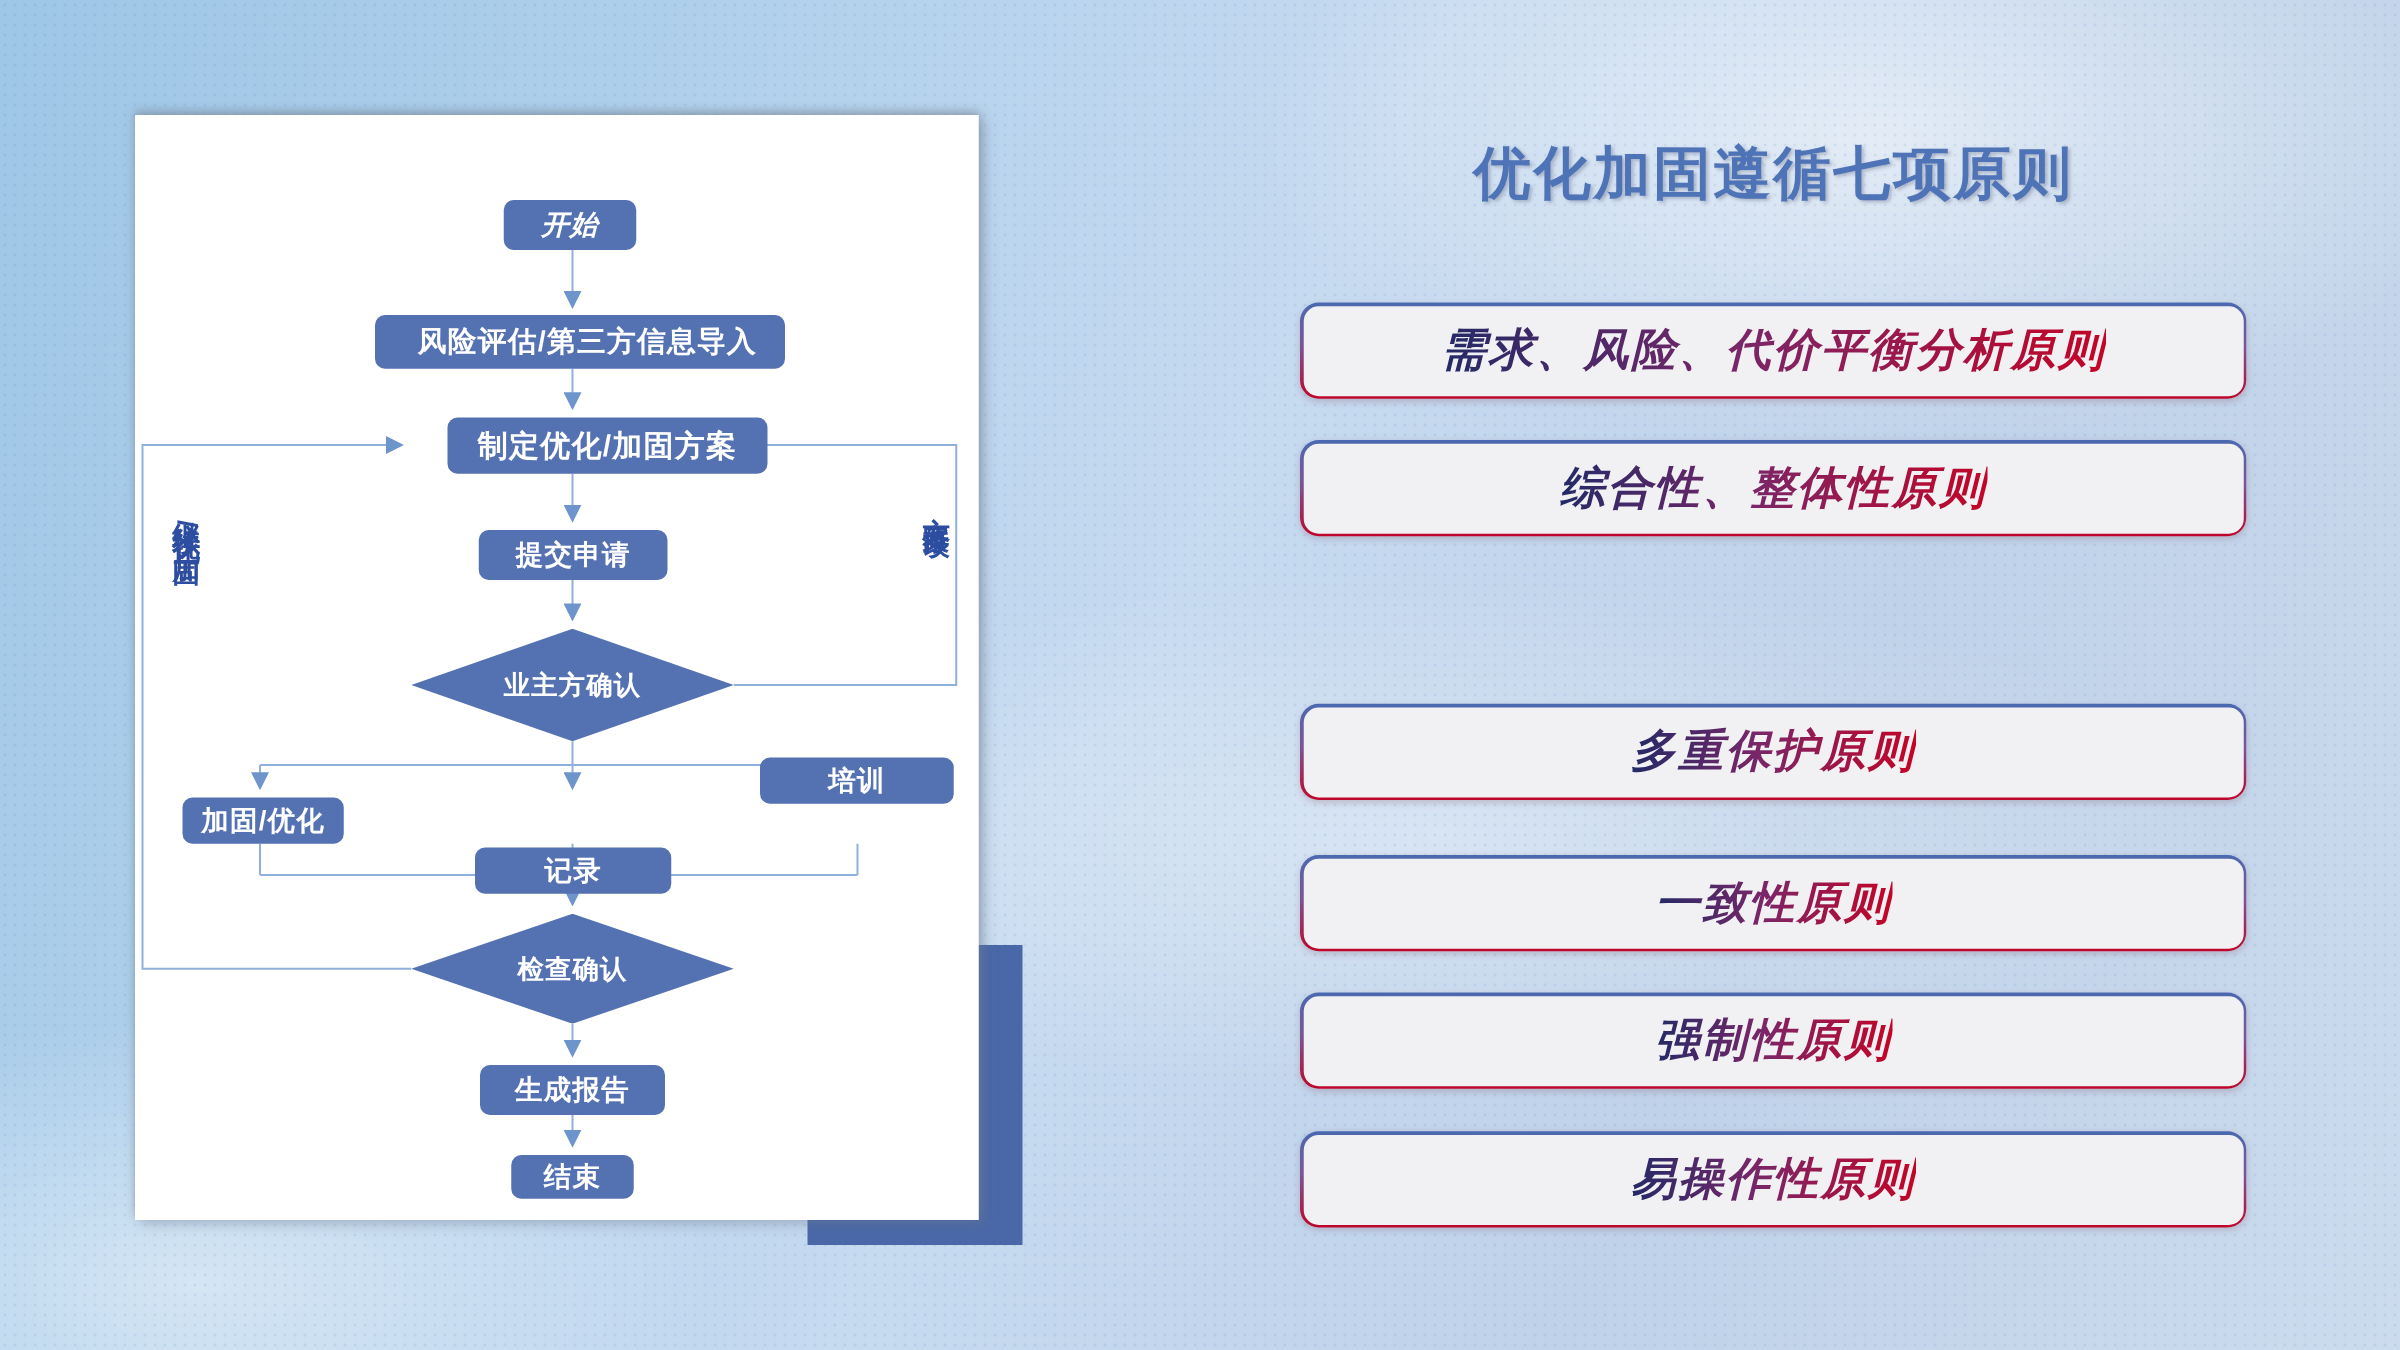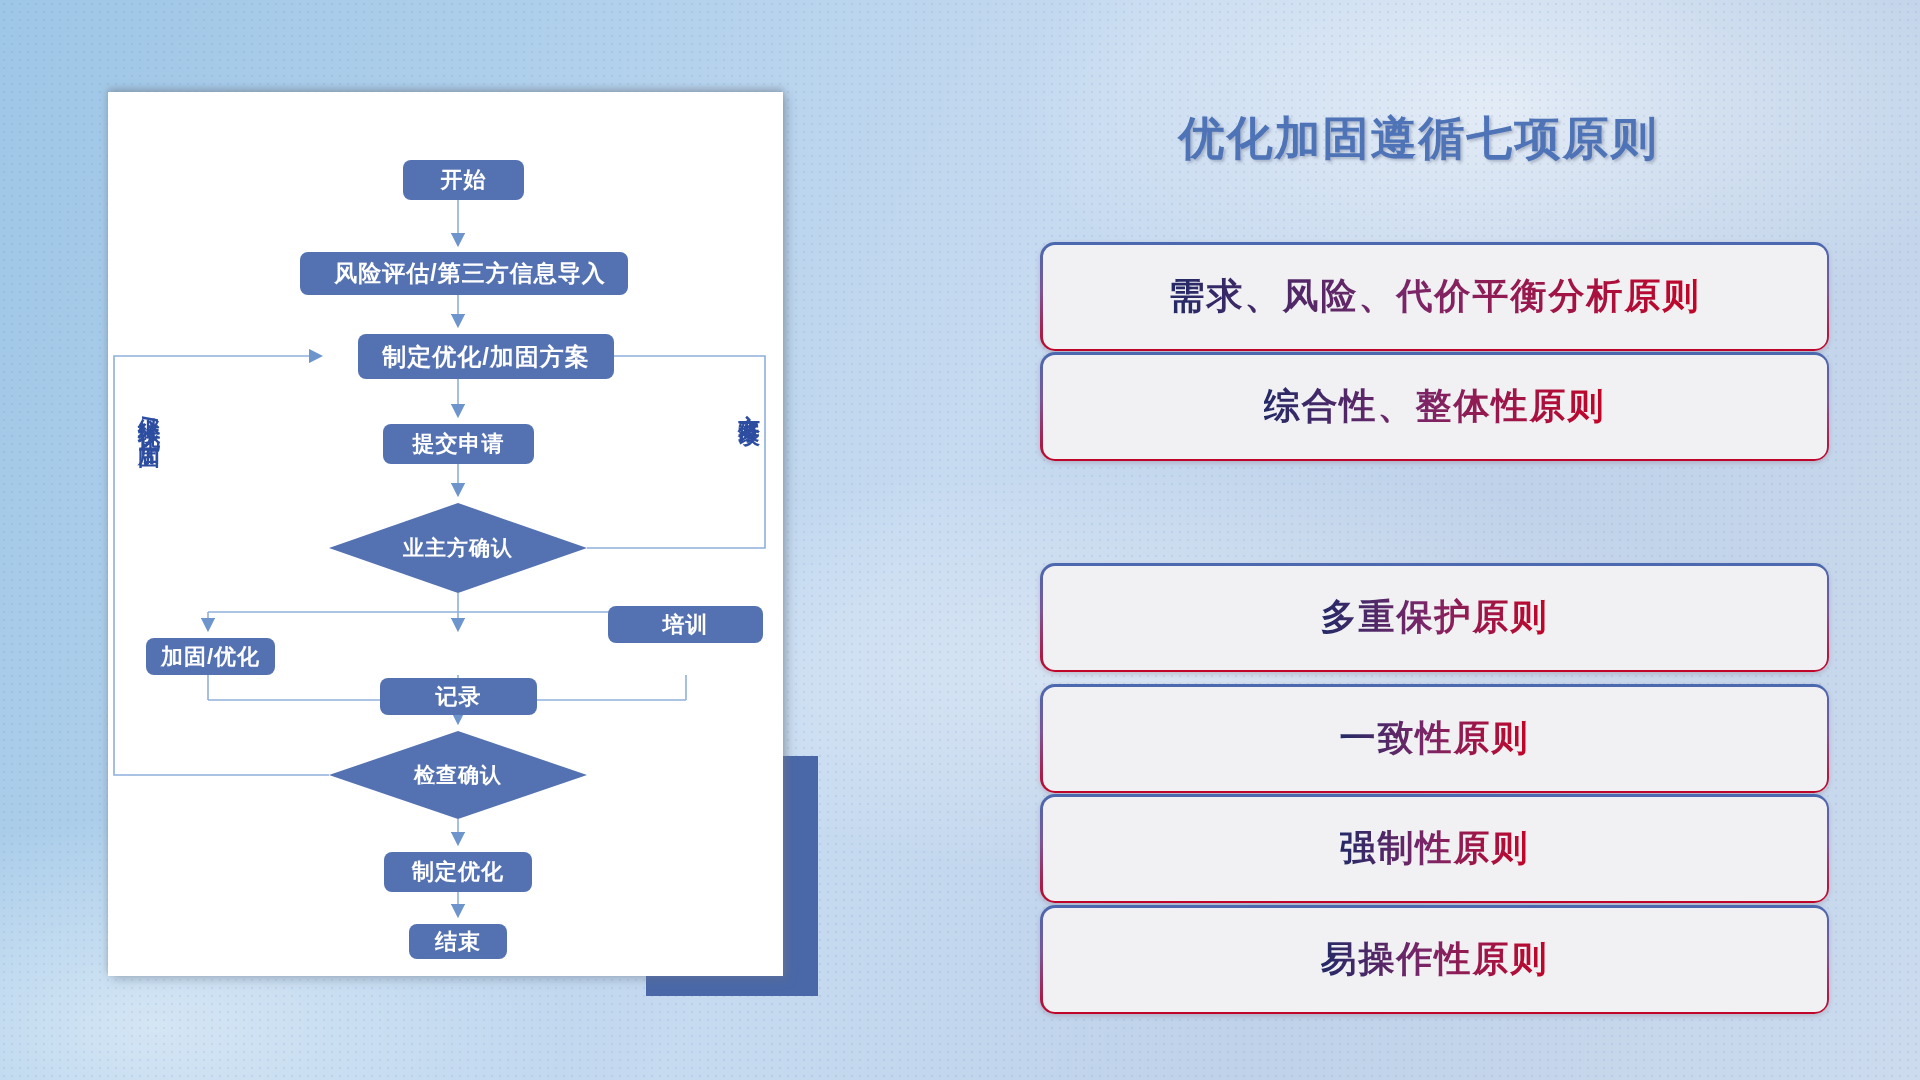--- a/index.html
+++ b/index.html
@@ -45,23 +45,24 @@
   
   .page-title{
     position:absolute;left:1040px;top:108px;width:757px;height:60px;
     text-align:center;line-height:60px;
     font-size:46px;font-weight:700;letter-spacing:2px;color:#4e73b7;
     text-shadow:2px 2px 3px rgba(80,90,120,.35);
     white-space:nowrap;
   }
   .pbox{
     position:absolute;left:1040px;width:757px;height:77px;
-    border-radius:15px;padding:16px;
+    border-radius:15px;padding:0;
     background:linear-gradient(180deg,#4a69b0 0%,#7a5596 45%,#c00428 100%);
     box-shadow:0 2px 5px rgba(120,70,90,.25);
+    font-style:italic;
   }
   .pbox-inner{
     position:absolute;inset:2.5px;border-radius:12px;background:#f1f1f4;
     display:flex;align-items:center;justify-content:center;
   }
   .principle-label{
     font-size:36px;font-weight:700;letter-spacing:2px;white-space:nowrap;
     color:#8e1b4c;
   }
   @supports ((-webkit-background-clip:text) or (background-clip:text)){
@@ -101,39 +102,39 @@
         <path d="M578 583 V608"></path>
         <path d="M100 608 H578"></path>
         <path d="M350 583 V631" marker-end="url(#arr)"></path>
         <path d="M350 727 V752" marker-end="url(#arr)"></path>
         <path d="M350 800 V824" marker-end="url(#arr)"></path>
         <path d="M221 683 H6 V264 H213" marker-end="url(#arr)"></path>
         <path d="M479 456 H657 V264 H487" marker-end="url(#arr)"></path>
       </g>
     </svg>
 
-    <div class="fnode" style="left:295px;top:68px;width:121px;height:40px;">开始</div>
+    <div class="fnode" style="left:295px;top:68px;width:106px;height:40px;font-style:italic;">开始</div>
 
     <div class="fnode" style="left:192px;top:160px;width:316px;height:43px;font-size:23px;padding-left:12px;">风险评估/第三方信息导入</div>
 
     <div class="fnode" style="left:222px;top:242px;width:256px;height:45px;font-size:24px;margin-left:28px;">制定优化/加固方案</div>
 
     <div class="fnode" style="left:275px;top:332px;width:151px;height:40px;">提交申请</div>
 
     <div class="fnode fdiamond" style="left:221px;top:411px;width:258px;height:90px;font-size:21px;">业主方确认</div>
 
     <div class="fnode" style="left:38px;top:546px;width:129px;height:37px;">加固/优化</div>
 
     <div class="fnode" style="left:272px;top:546px;width:157px;height:37px;margin-top:40px;">记录</div>
 
     <div class="fnode" style="left:500px;top:514px;width:155px;height:37px;">培训</div>
 
     <div class="fnode fdiamond" style="left:221px;top:639px;width:258px;height:88px;font-size:21px;">检查确认</div>
 
-    <div class="fnode" style="left:276px;top:760px;width:148px;height:40px;">制定优化</div>
+    <div class="fnode" style="left:276px;top:760px;width:148px;height:40px;">生成报告</div>
 
     <div class="fnode" style="left:301px;top:832px;width:98px;height:35px;">结束</div>
 
     <div class="vlabel" style="left:26px;top:308px;height:165px;">继续优化/加固</div>
 
     <div class="vlabel" style="left:626px;top:304px;height:95px;">方案修改</div>
   </div>
 
   <div class="page-title">优化加固遵循七项原则</div>
 

